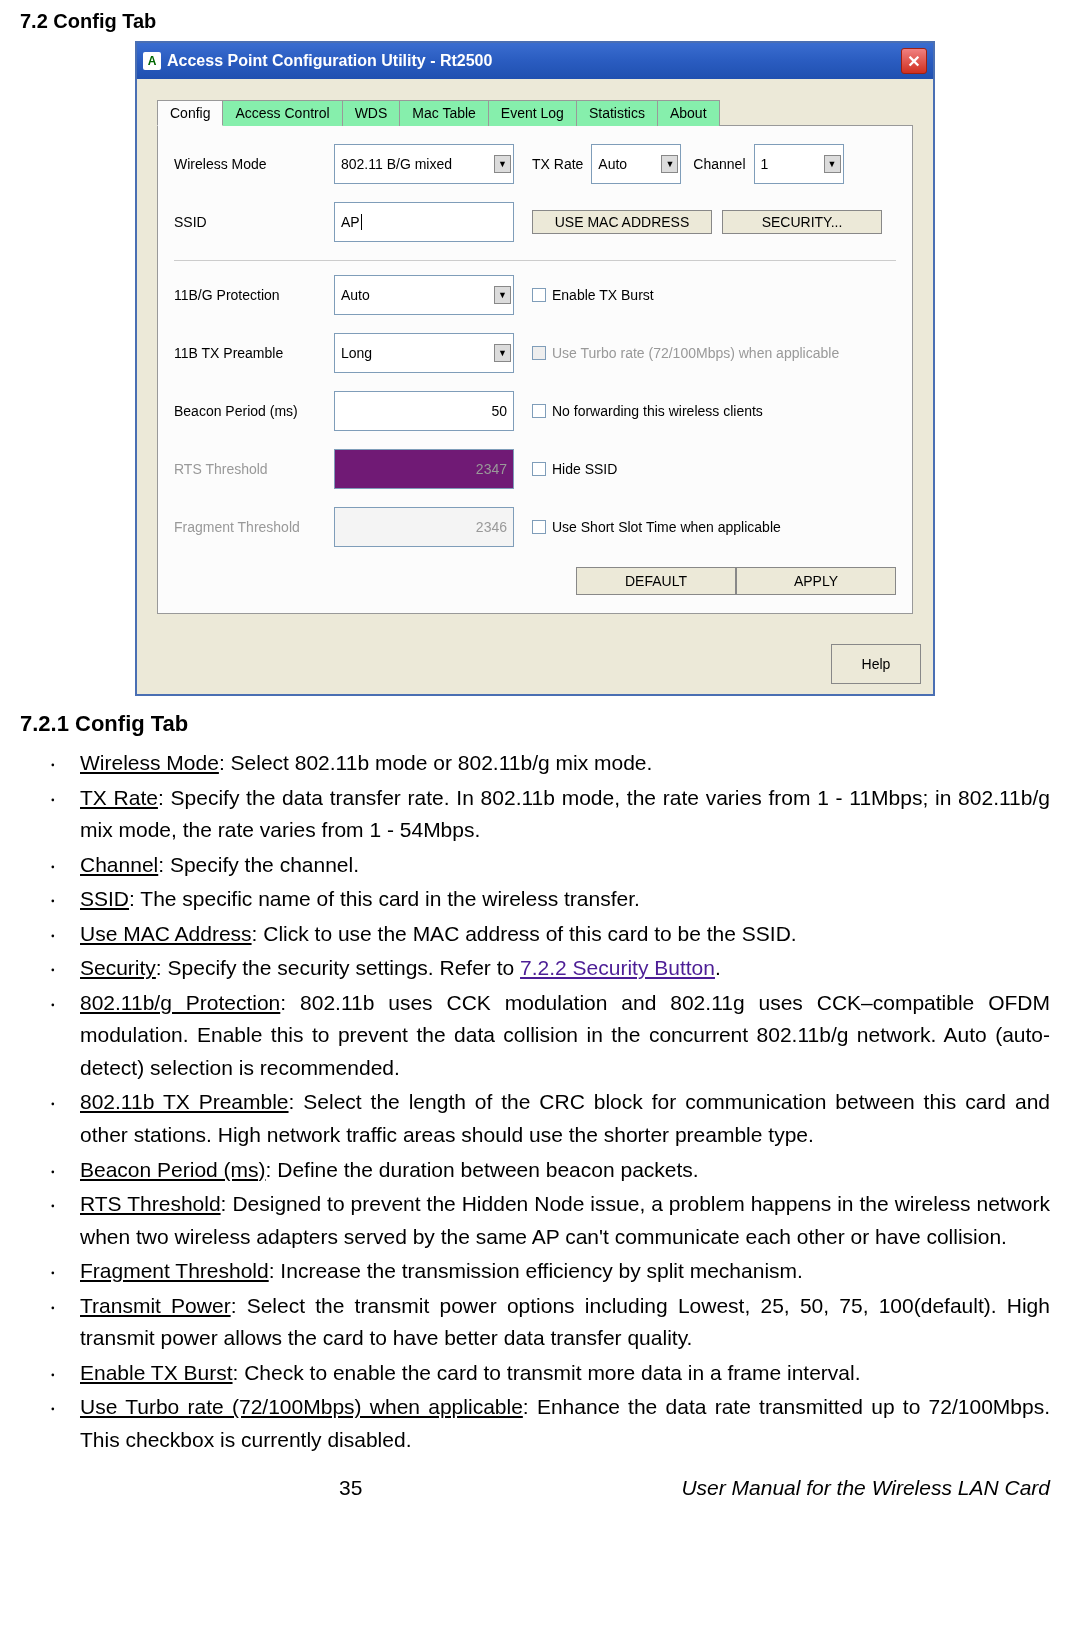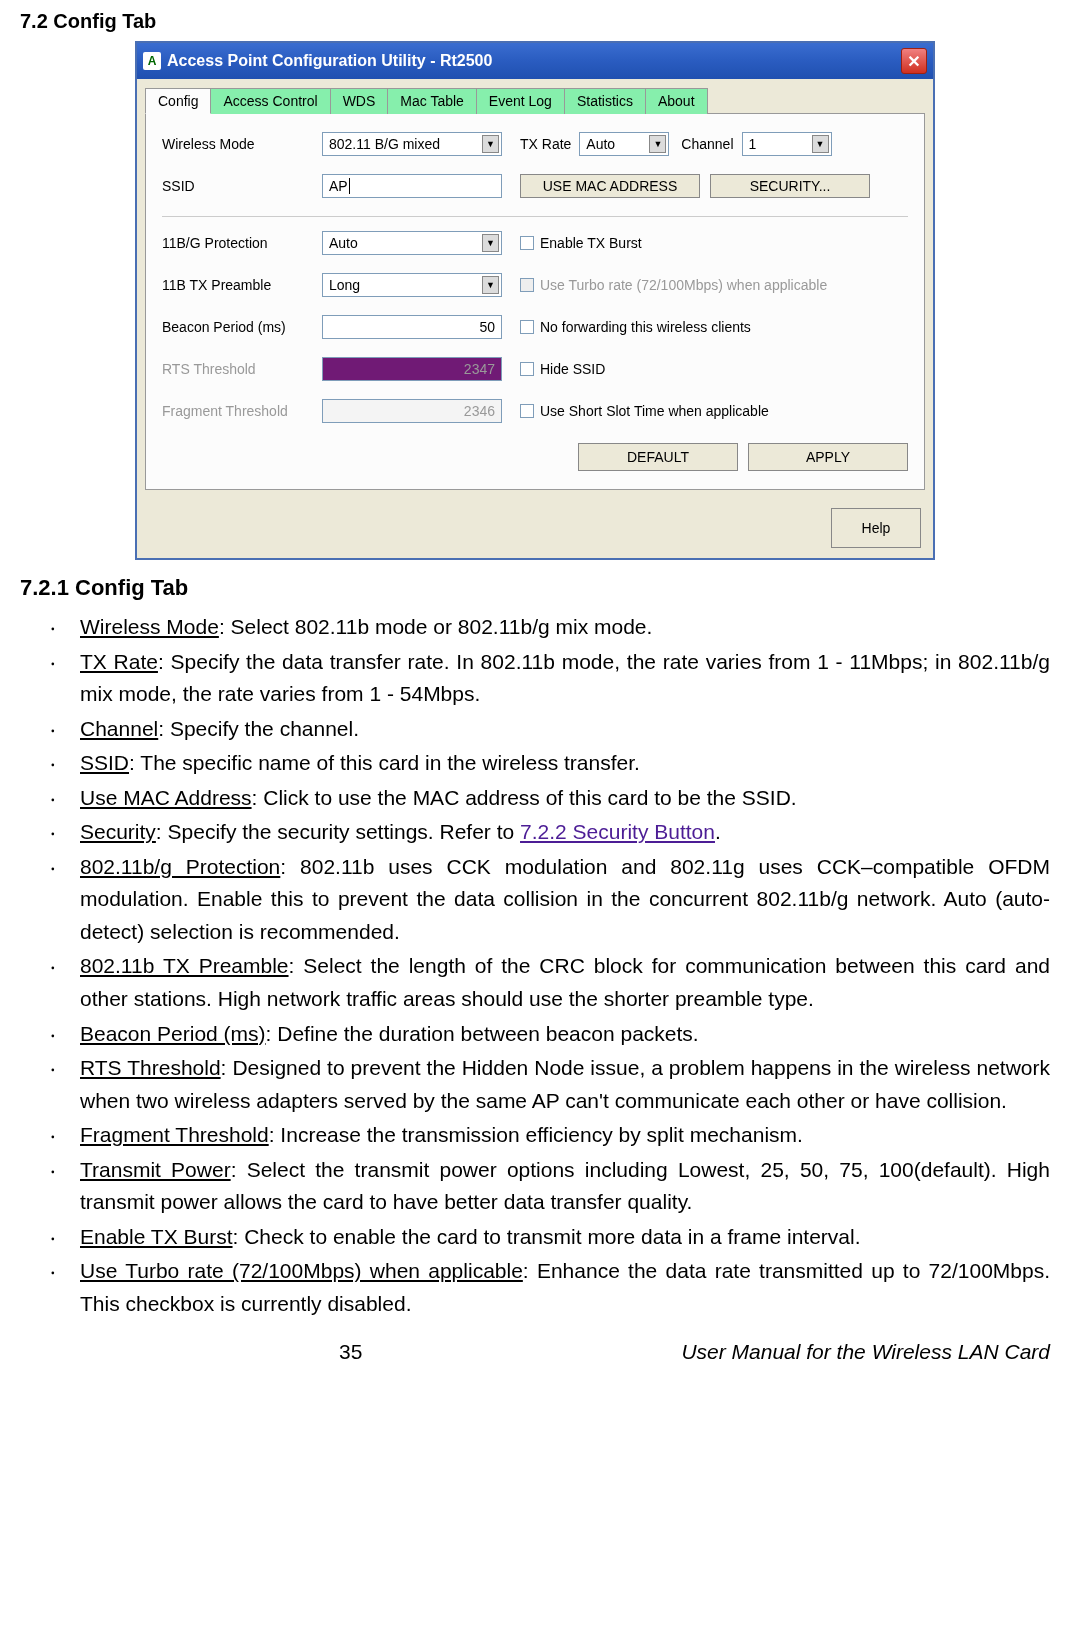--- a/index.html
+++ b/index.html
@@ -58,21 +58,21 @@
   border: 1px solid #a02010;
   color: #fff;
   display: flex;
   align-items: center;
   justify-content: center;
   font-weight: bold;
   font-size: 16px;
   border-radius: 3px;
 }
 .win-body {
-  padding: 8px;
+  padding: 20px;
 }
 .tabs {
   display: flex;
   border-bottom: 1px solid #999;
   margin-bottom: 0;
 }
 .tab {
   padding: 4px 12px;
   border: 1px solid #999;
   border-bottom: none;
@@ -101,21 +101,21 @@
 .col-label {
   width: 160px;
 }
 .col-input-sm { width: 180px; }
 .select, .text-input {
   background: #fff;
   border: 1px solid #7f9db9;
   padding: 2px 6px;
   font-size: 14px;
   font-family: Tahoma, sans-serif;
-  height: 24px;
+  height: 40px;
   display: flex;
   align-items: center;
 }
 .select {
   display: flex;
   justify-content: space-between;
   align-items: center;
 }
 .select-arrow {
   width: 17px;
@@ -150,21 +150,20 @@
   background: #fff;
   display: inline-block;
 }
 .divider {
   border-top: 1px solid #ccc;
   margin: 8px 0 14px 0;
 }
 .bottom-btns {
   display: flex;
   justify-content: flex-end;
-  gap: 10px;
   margin-top: 20px;
 }
 .bottom-btns .btn { width: 160px; padding: 5px; }
 .help-row {
   display: flex;
   justify-content: flex-end;
   padding: 10px 12px;
 }
 .help-row .btn { width: 90px; padding: 11px; }
 

